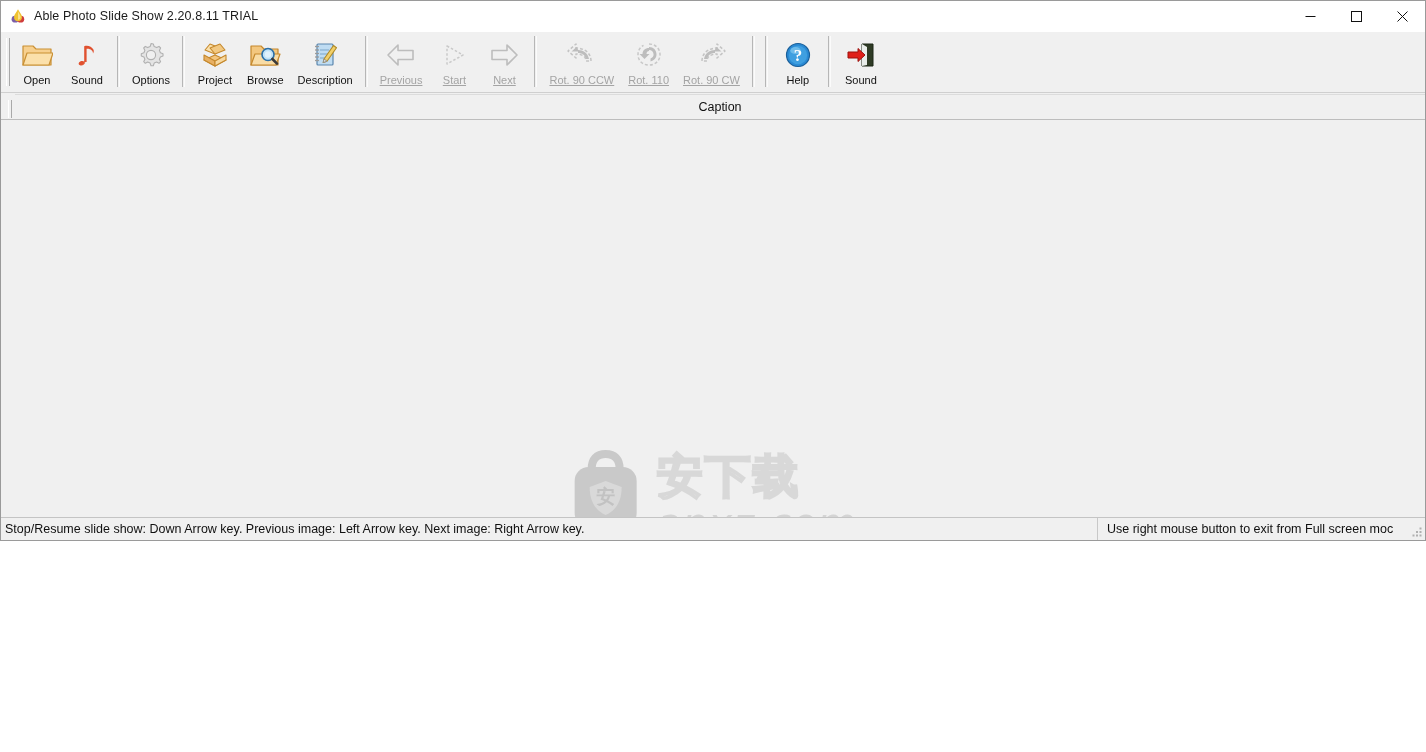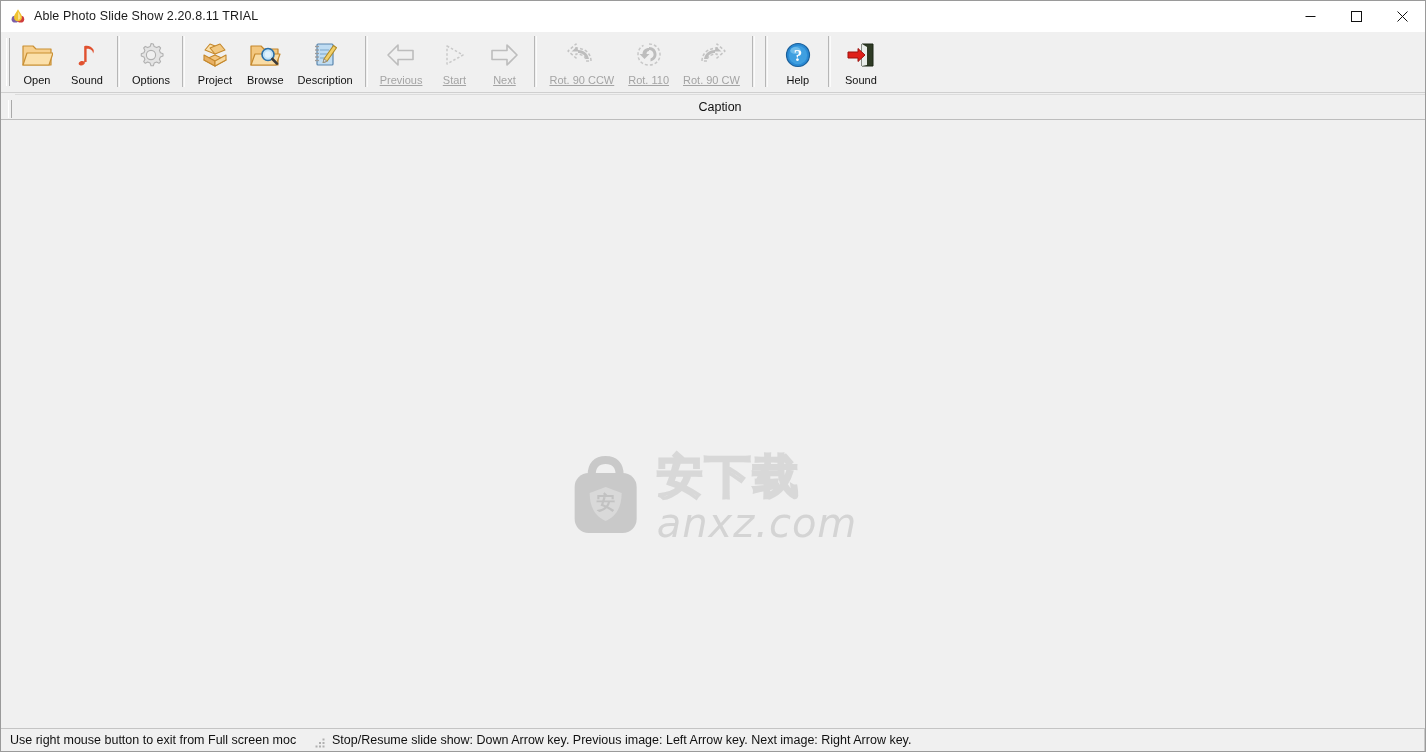--- a/index.html
+++ b/index.html
@@ -7,21 +7,21 @@
     padding: 0;
     background: #ffffff;
   }
   body {
     font-family: "Liberation Sans", sans-serif;
     -webkit-font-smoothing: antialiased;
   }
   #app {
     position: relative;
     width: 1426px;
-    height: 752px;
+    height: 541px;
     box-sizing: border-box;
     border: 1px solid #9a9a9a;
     background: #f0f0f0;
     overflow: hidden;
     display: flex;
     flex-direction: column;
   }
 
   
   .titlebar {
@@ -174,21 +174,21 @@
     background: #f0f0f0;
     position: relative;
     overflow: hidden;
   }
   .watermark {
     position: absolute;
     left: 50%;
     top: 375px;
     transform: translate(-50%, -50%);
     display: flex;
-    align-items: center;
+    align-items: flex-start;
     gap: 14px;
     user-select: none;
   }
   .wm-bag {
     width: 74px;
     height: 84px;
     position: relative;
     flex: 0 0 auto;
   }
   .wm-right {
@@ -492,33 +492,33 @@
         </svg>
       </span>
       <span class="wm-right">
         <span class="wm-cn">安下载</span>
         <span class="wm-dom">anxz.com</span>
       </span>
     </div>
   </div>
 
   <div class="statusbar">
+    <div class="st-pane st-left">
+      <span>Stop/Resume slide show: Down Arrow key. Previous image: Left Arrow key. Next image: Right Arrow key.</span>
+    </div>
     <div class="st-pane st-right">
       <span>Use right mouse button to exit from Full screen moc</span>
       <span class="st-grip">
         <svg width="12" height="12" viewBox="0 0 12 12">
           <g fill="#b0b0b0">
             <rect x="8.5" y="8.5" width="2" height="2"></rect>
             <rect x="5" y="8.5" width="2" height="2"></rect>
             <rect x="8.5" y="5" width="2" height="2"></rect>
             <rect x="1.5" y="8.5" width="2" height="2"></rect>
             <rect x="8.5" y="1.5" width="2" height="2"></rect>
             <rect x="5" y="5" width="2" height="2"></rect>
           </g>
         </svg>
       </span>
     </div>
-    <div class="st-pane st-left">
-      <span>Stop/Resume slide show: Down Arrow key. Previous image: Left Arrow key. Next image: Right Arrow key.</span>
-    </div>
   </div>
 
 </div>
 
 </body></html>

